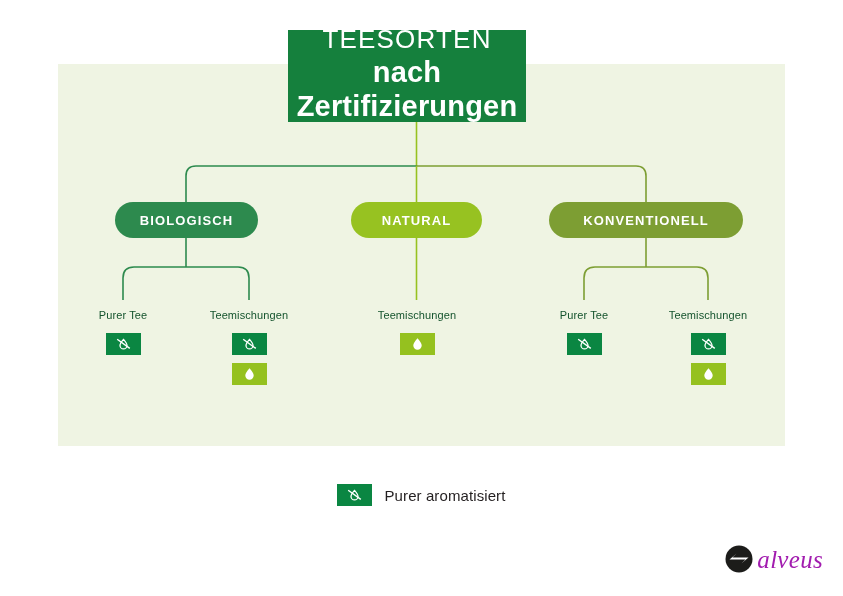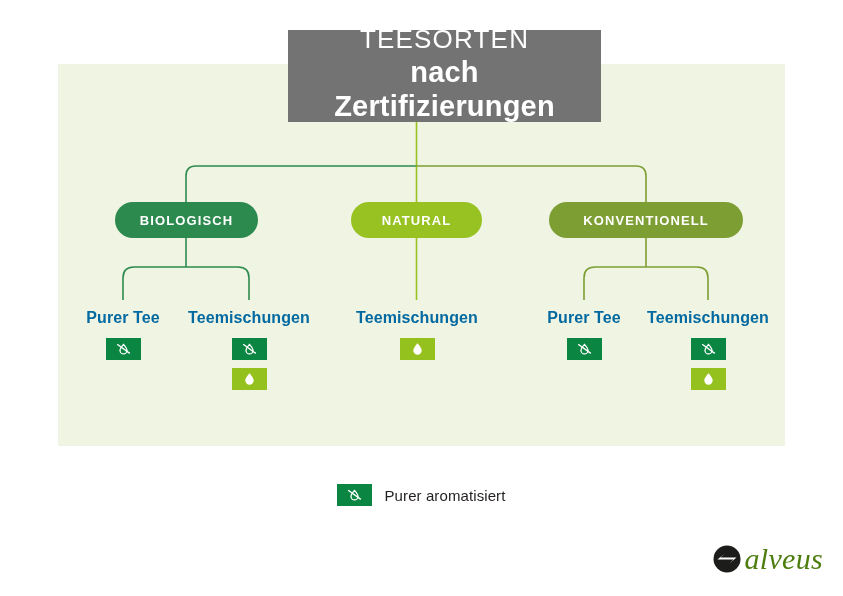--- a/index.html
+++ b/index.html
@@ -20,22 +20,22 @@
     background:#eff4e3;
   }
 
   
   .wires{position:absolute;left:0;top:0;width:843px;height:596px;}
 
   
   .title-box{
     position:absolute;
     left:288px;top:30px;
-    width:313px;height:92px;
-    background:#737373;
+    width:238px;height:92px;
+    background:#15803d;
     display:flex;flex-direction:column;
     align-items:center;justify-content:center;
     text-align:center;
     box-sizing:border-box;
     padding:4px 10px 8px;
   }
   .title-line1{
     color:#ffffff;
     font-size:26px;
     font-weight:400;
@@ -68,23 +68,23 @@
   .pill-bio{left:115px;top:202px;width:143px;background:#2d8a4e;}
   .pill-nat{left:351px;top:202px;width:131px;background:#97c221;}
   .pill-kon{left:549px;top:202px;width:194px;background:#7d9e33;}
 
   
   .leaf{
     position:absolute;
     display:flex;flex-direction:column;align-items:center;
   }
   .leaf-label{
-    color:#0369a1;
-    font-size:16px;
-    font-weight:700;
+    color:#14532d;
+    font-size:11px;
+    font-weight:400;
     letter-spacing:0.1px;
     white-space:nowrap;
     line-height:1;
   }
   .badges{margin-top:12px;display:flex;flex-direction:column;gap:8px;align-items:center;}
 
   
   .badge{
     width:35px;height:22px;
     display:flex;align-items:center;justify-content:center;
@@ -111,22 +111,22 @@
 
   
   .logo{
     position:absolute;
     right:20px;bottom:22px;
     display:flex;align-items:center;gap:3px;
   }
   .logo-text{
     font-family:"Liberation Serif", serif;
     font-style:italic;
-    font-size:30px;
-    color:#4d7c0f;
+    font-size:25px;
+    color:#a21caf;
     letter-spacing:0.3px;
     line-height:1;
   }
 </style>
 </head>
 <body>
 
 <div id="stage">
 
   <div class="panel"></div>

